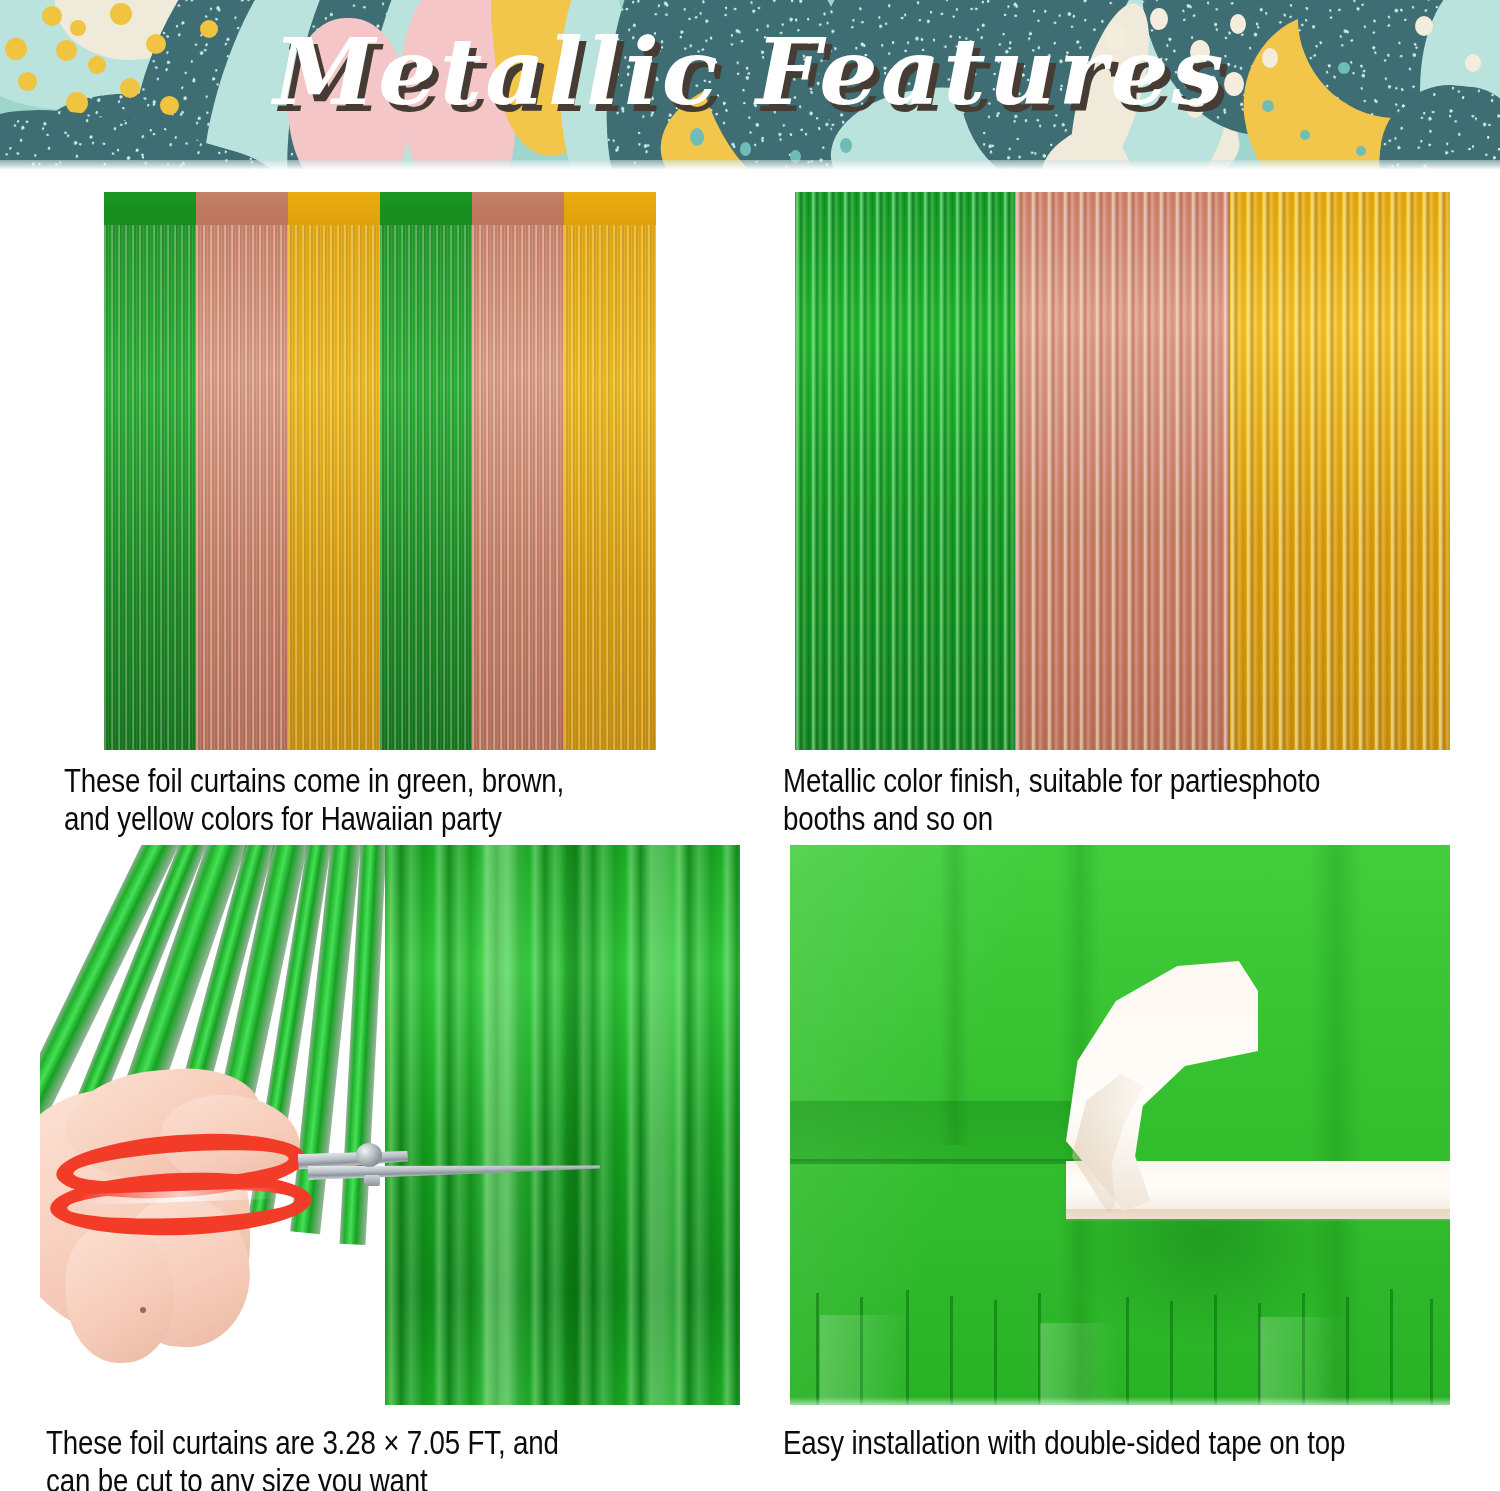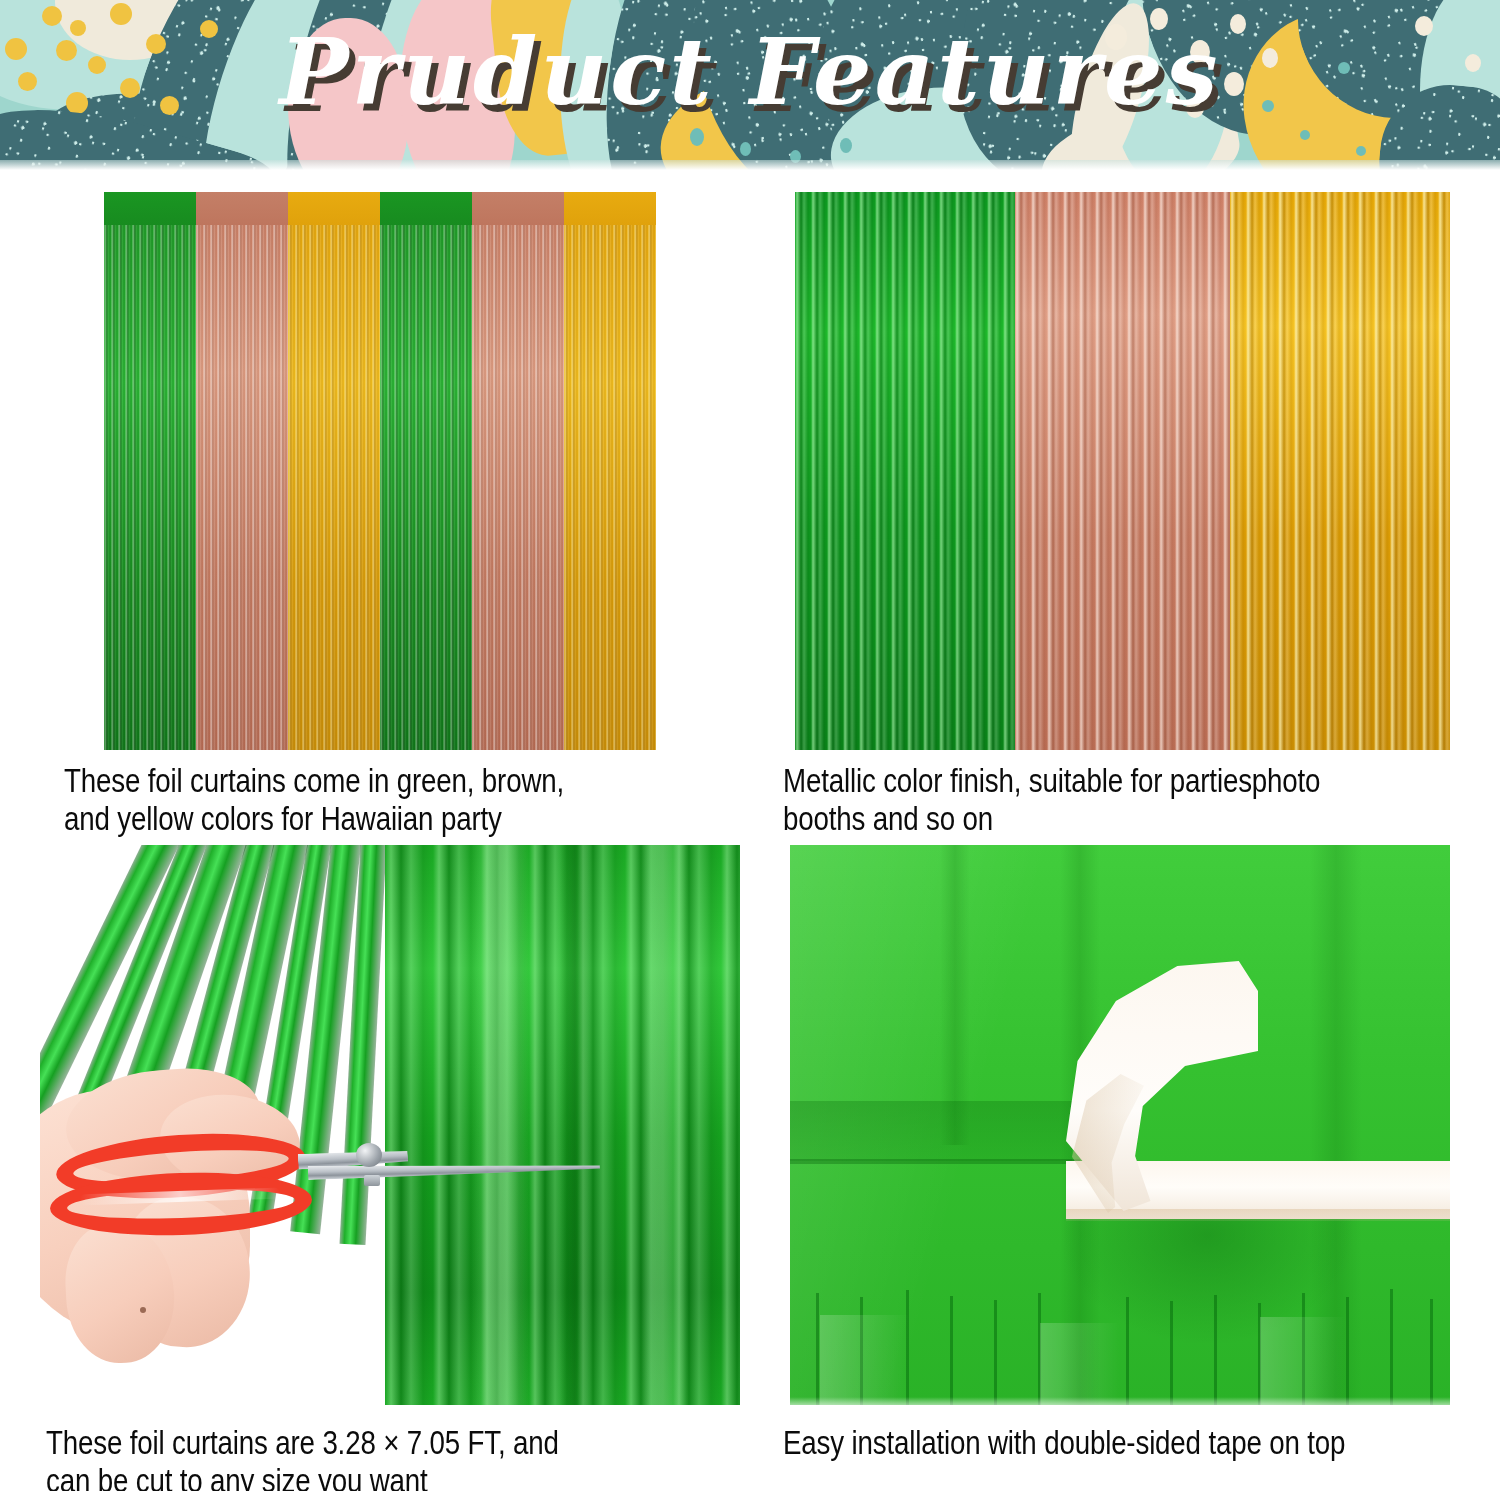--- a/index.html
+++ b/index.html
@@ -297,21 +297,21 @@
   <div class="shape tealdot" style="left:1300px;top:130px;width:10px;height:10px;"></div>
   <div class="shape tealdot" style="left:1338px;top:62px;width:12px;height:12px;"></div>
   <div class="shape tealdot" style="left:1356px;top:146px;width:10px;height:10px;"></div>
   <div class="shape tealdot" style="left:690px;top:128px;width:14px;height:18px;"></div>
   <div class="shape tealdot" style="left:740px;top:142px;width:11px;height:14px;"></div>
   <div class="shape tealdot" style="left:790px;top:150px;width:11px;height:13px;"></div>
   <div class="shape tealdot" style="left:840px;top:138px;width:12px;height:15px;"></div>
   <div class="shape creamdot" style="left:1415px;top:16px;width:18px;height:20px;"></div>
   <div class="shape creamdot" style="left:1465px;top:54px;width:16px;height:18px;"></div>
 
-  <div class="banner-title">Pruduct Features</div>
+  <div class="banner-title">Metallic Features</div>
   <div class="banner-bottom-fade"></div>
 </div>
 
 <div class="panel" style="left:104px;top:192px;width:552px;height:558px;">
   <div class="fringe">
     <div class="stripe tex-green" style="left:0%;width:16.7%;">
       <div class="head"></div>
       <div class="strands"></div>
     </div>
     <div class="stripe tex-rose" style="left:16.7%;width:16.6%;">

